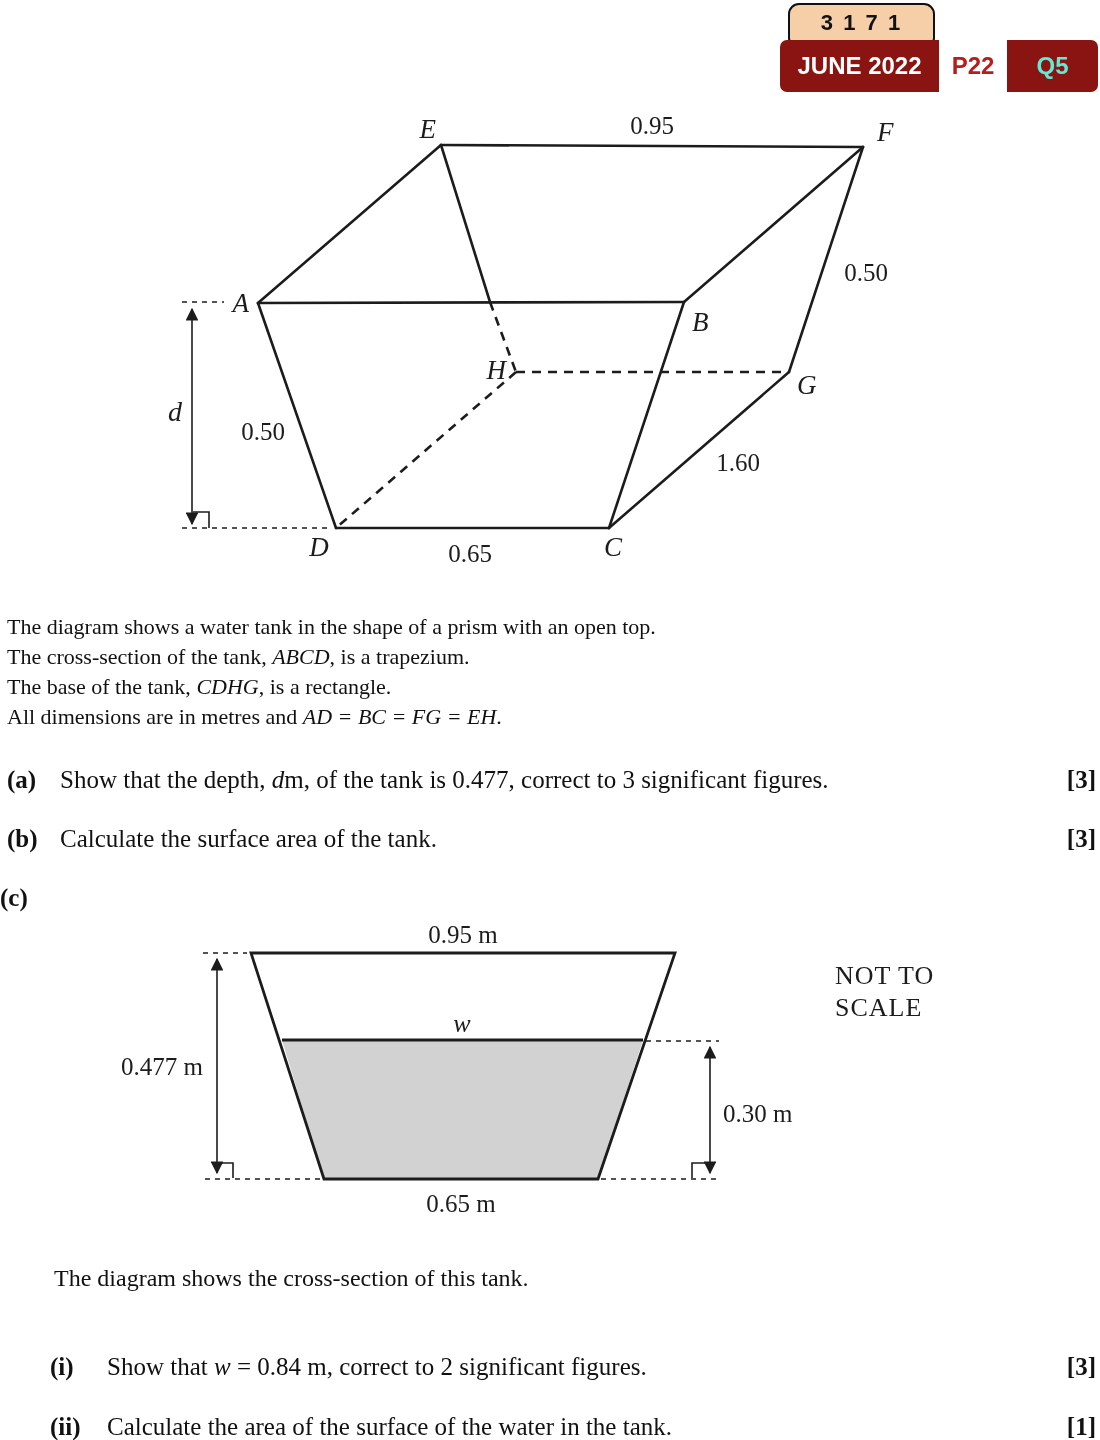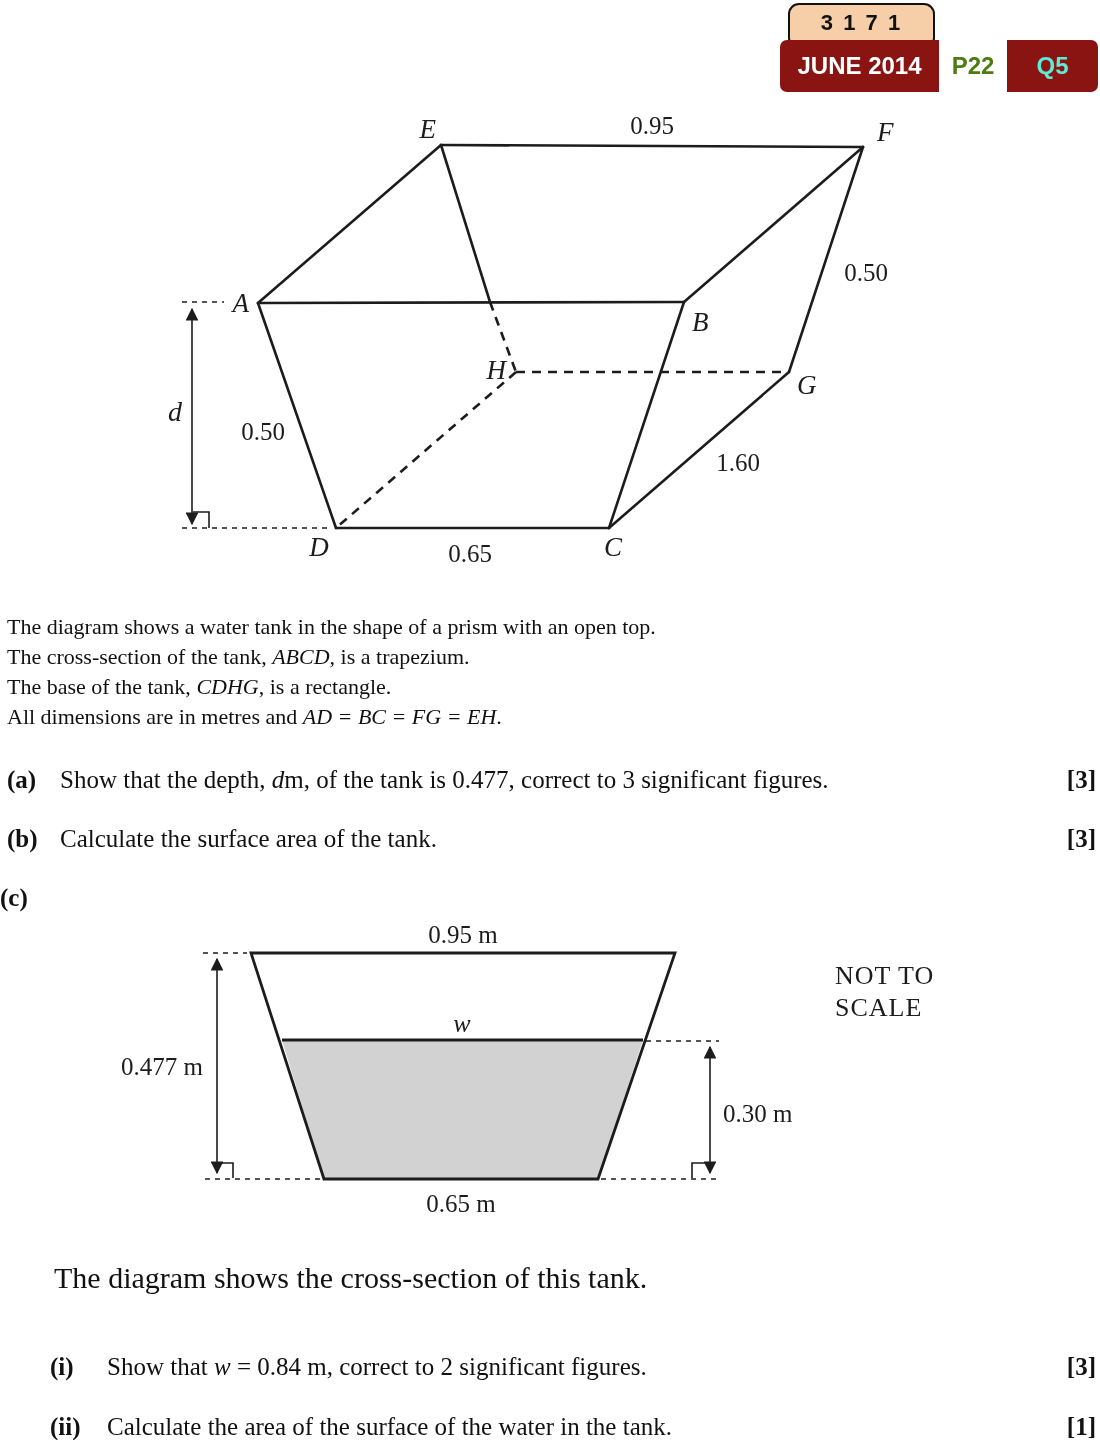--- a/index.html
+++ b/index.html
@@ -17,61 +17,61 @@
     letter-spacing:2px; color:#111; padding-top:5px;
   }
   .session-bar {
     position:absolute; left:780px; top:40px; width:318px; height:52px;
     background:#8A1411; border-radius:7px; z-index:2;
     display:flex; align-items:stretch; overflow:hidden;
     font-family:"Liberation Sans", sans-serif; font-weight:bold; font-size:24px;
   }
   .session-bar .seg { display:flex; align-items:center; justify-content:center; }
   .seg-session { flex:0 0 159px; color:#fff; }
-  .seg-paper { flex:0 0 68px; background:#fff; color:#4d7c0f; }
+  .seg-paper { flex:0 0 68px; background:#fff; color:#b91c1c; }
   .seg-question { flex:1; color:#5eead4; }
   
   svg { position:absolute; overflow:visible; }
   .edge { stroke:#1c1c1c; stroke-width:2.6; fill:none; stroke-linecap:round; }
   .hidden-edge { stroke:#1c1c1c; stroke-width:2.6; fill:none; stroke-dasharray:9 7; stroke-linecap:butt; }
   .dimline { stroke:#1c1c1c; stroke-width:1.6; fill:none; }
   .dimdash { stroke:#1c1c1c; stroke-width:1.6; fill:none; stroke-dasharray:5 5; }
   .ra { stroke:#1c1c1c; stroke-width:1.6; fill:none; }
   .vtx { font:italic 27px "Liberation Serif", serif; fill:#1c1c1c; }
   .num { font:25px "Liberation Serif", serif; fill:#1c1c1c; }
   .itnum { font:italic 28px "Liberation Serif", serif; fill:#1c1c1c; }
   .outline { fill:none; stroke:#1c1c1c; stroke-width:2.8; stroke-linejoin:miter; }
   .waterline { stroke:#1c1c1c; stroke-width:3; }
   .not-to-scale {
     position:absolute; left:835px; top:960px; font-size:26px; line-height:32px;
     letter-spacing:1px; color:#1c1c1c;
   }
   
   .intro { position:absolute; left:7px; top:612px; width:920px; font-size:22px; line-height:30px; }
-  .closing { position:absolute; left:54px; top:1263px; width:920px; font-size:30px; line-height:30px; }
+  .closing { position:absolute; left:54px; top:1263px; width:920px; font-size:24px; line-height:30px; }
   .prow { position:absolute; left:7px; right:4px; display:flex; font-size:25px; line-height:30px; }
   .srow { position:absolute; left:50px; right:4px; display:flex; font-size:25px; line-height:30px; }
   .plabel { flex:0 0 53px; font-weight:bold; }
   .slabel { flex:0 0 57px; font-weight:bold; }
   .ptext { flex:1; }
   .mark { font-weight:bold; margin-left:auto; }
   .em { font-style:italic; }
   .row-a { top:765px; } .row-b { top:824px; } .row-c { top:883px; left:0px; }
   .row-i { top:1352px; } .row-ii { top:1412px; }
 </style>
 </head>
 <body>
 
 <div class="page">
 
   <div class="code-badge">
     <span>3 1 7 1</span>
   </div>
   <div class="session-bar">
-    <div class="seg seg-session">JUNE 2014</div>
+    <div class="seg seg-session">JUNE 2022</div>
     <div class="seg seg-paper">P22</div>
     <div class="seg seg-question">Q5</div>
   </div>
 
   <svg style="left:130px; top:95px;" width="830" height="490" viewBox="130 95 830 490">
     <defs>
       <marker id="ah" viewBox="0 0 10 10" refX="9" refY="5" markerWidth="8" markerHeight="8" orient="auto-start-reverse">
         <path d="M0,0 L10,5 L0,10 z" fill="#1c1c1c"></path>
       </marker>
     </defs>

